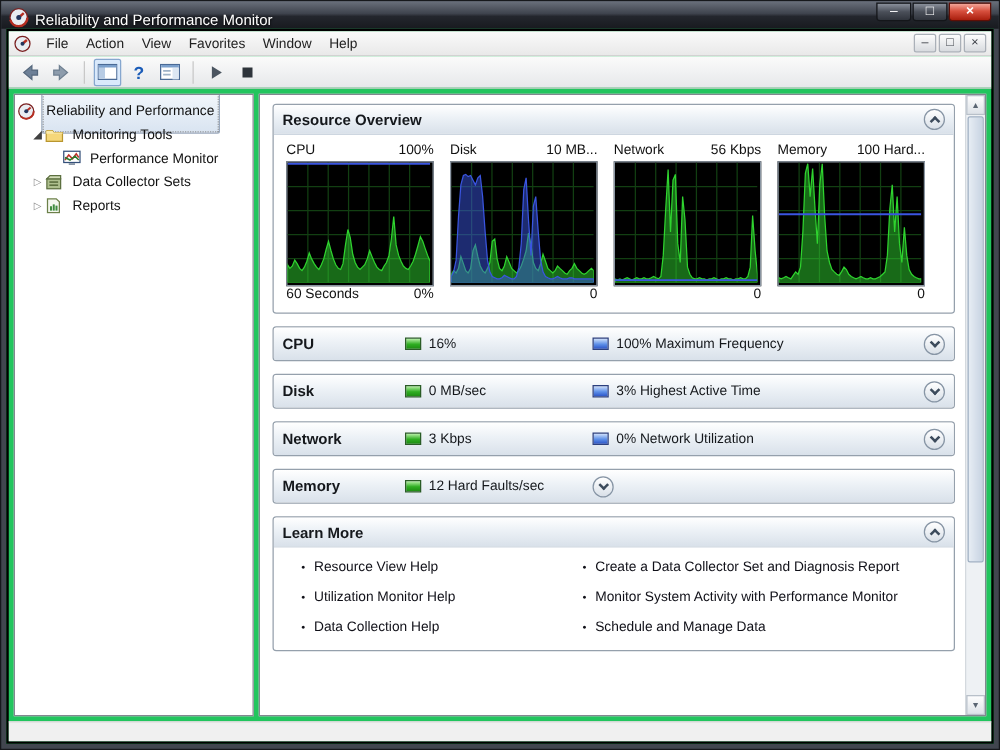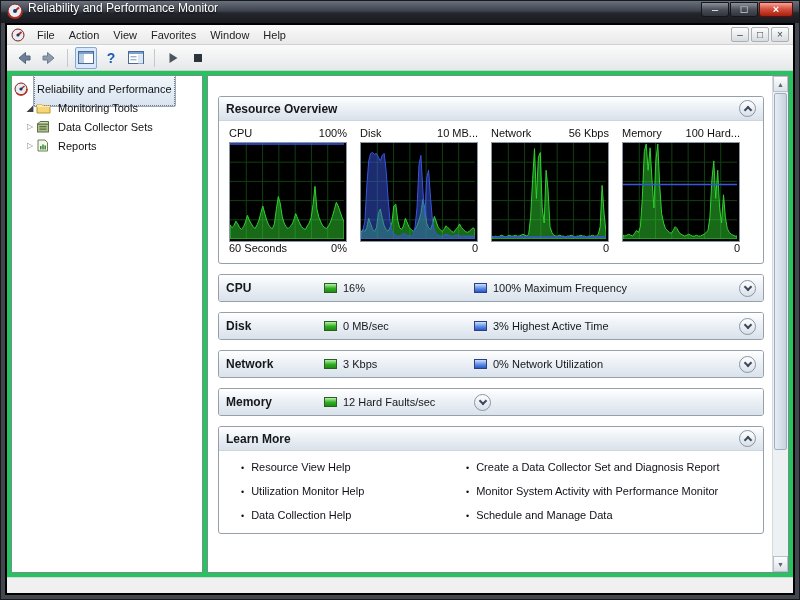--- a/index.html
+++ b/index.html
@@ -1,20 +1,20 @@
 <!DOCTYPE html>
 <html><head>
 <meta charset="utf-8">
 <style>
   * { box-sizing: border-box; margin: 0; padding: 0; }
   body { font-family: "Liberation Sans", "DejaVu Sans", sans-serif; background: #808080; }
   .window { width: 800px; height: 600px; background: #41464f; position: relative; border: 1px solid #16181c; }
 
   
-  .titlebar { height: 22px; display: flex; align-items: flex-start; padding: 0 6px 0 6px;
+  .titlebar { height: 22px; display: flex; align-items: flex-end; padding: 0 6px 0 6px;
     background: linear-gradient(#6a707c, #3e434d 45%, #23262d 55%, #181a1f); color: #fff; }
   .titlebar .title { font-size: 12px; margin-left: 5px; flex: 1; white-space: nowrap;
     text-shadow: 0 1px 2px #000; }
   .caption-buttons { display: flex; gap: 1px; align-self: flex-start; margin-top: 1px; }
   .cap-btn { width: 28px; height: 15px; display: flex; align-items: center; justify-content: center;
     color: #fff; font-size: 11px; line-height: 1; border: 1px solid #14161a; border-radius: 0 0 3px 3px;
     background: linear-gradient(#8b919c, #4a4f59 50%, #30343c); cursor: default; }
   .cap-btn.close { width: 34px; background: linear-gradient(#f2a79b, #d7503e 45%, #a91e0d); border-color: #5e0f06; font-weight: bold; }
 
   
@@ -44,21 +44,21 @@
   .tree-panel { width: 192px; background: #fff; border: 1px solid #828790; padding: 3px 2px; font-size: 11px; overflow: hidden; }
   .trow { display: flex; align-items: center; height: 19px; white-space: nowrap; color: #111; }
   .texp { width: 12px; text-align: center; font-size: 8px; color: #8a8a8a; flex: 0 0 12px; }
   .texp.exp { color: #404040; font-size: 9px; }
   .ticon { width: 16px; height: 14px; flex: 0 0 16px; margin-right: 3px; display: flex; align-items: center; }
   .tlabel { padding: 11px 3px; }
   .tlabel.selected { background: linear-gradient(#f4f8fc, #d9e4f1); border: 1px solid #99a8bd; border-radius: 2px; outline: 1px dotted #7a7a7a; outline-offset: -2px; }
 
   
   .main-panel { flex: 1; background: #fff; border: 1px solid #828790; position: relative; min-width: 0; }
-  .main-content { position: absolute; left: 0; top: 0; right: 16px; bottom: 0; padding: 20px 8px 0 10px; overflow: hidden; }
+  .main-content { position: absolute; left: 0; top: 0; right: 16px; bottom: 0; padding: 7px 8px 0 10px; overflow: hidden; }
 
   .section { border: 1px solid #95a0ac; border-radius: 3px; margin-bottom: 10px; background: #fff; overflow: hidden; }
   .sec-header { height: 24px; display: flex; align-items: center; padding: 0 7px;
     background: linear-gradient(#ffffff, #ecf1f6 45%, #d9e1ea); border-bottom: 1px solid #cdd6e0; }
   .sec-title { font-weight: bold; font-size: 12px; color: #15181c; flex: 1; }
   .chevbtn { width: 17px; height: 17px; border-radius: 50%; border: 1px solid #8795a5; flex: 0 0 17px;
     background: linear-gradient(#ffffff, #d9e0e8); display: flex; align-items: center; justify-content: center; }
   .chev { display: inline-block; width: 6px; height: 6px; border-left: 2px solid #3c4b5c; border-bottom: 2px solid #3c4b5c; }
   .chev.up { transform: rotate(135deg); margin-top: 3px; }
   .chev.down { transform: rotate(-45deg); margin-top: -3px; }
@@ -214,20 +214,31 @@
         </div>
         <div class="trow" style="padding-left:10px">
           <span class="texp exp">◢</span>
           <span class="ticon">
             <svg width="15" height="12">
                 <path d="M1 3 L1 11 L14 11 L14 4 L7 4 L6 2.5 L2 2.5 Z" fill="#f5d77a" stroke="#b9962f"></path>
                 <path d="M1 5 L14 5 L14 4 L7 4 L6 2.5 L2 2.5 L1 3 Z" fill="#fbeaa9"></path>
               </svg>
           </span>
           <span class="tlabel">Monitoring Tools</span>
+        </div>
+        <div class="trow" style="padding-left:36px">
+          <span class="ticon">
+            <svg width="15" height="13">
+                <rect x="1" y="1" width="13" height="9" fill="#fff" stroke="#35507a"></rect>
+                <polyline points="2,8 5,4 8,7 11,3 13,6" fill="none" stroke="#c0302a" stroke-width="1.2"></polyline>
+                <polyline points="2,6 6,8 10,5 13,8" fill="none" stroke="#2b7a2b" stroke-width="1.2"></polyline>
+                <rect x="5" y="10.5" width="5" height="1.5" fill="#8a97a8"></rect>
+              </svg>
+          </span>
+          <span class="tlabel">Performance Monitor</span>
         </div>
         <div class="trow" style="padding-left:10px">
           <span class="texp">▷</span>
           <span class="ticon">
             <svg width="14" height="13">
                 <rect x="1.5" y="4" width="11" height="8" fill="#aebf8e" stroke="#5d7040"></rect>
                 <path d="M1.5 4 L4 1.5 L12.5 1.5 L12.5 4 Z" fill="#d2ddb8" stroke="#5d7040"></path>
                 <rect x="3.5" y="6" width="7" height="1.3" fill="#5d7040"></rect>
                 <rect x="3.5" y="8.5" width="7" height="1.3" fill="#5d7040"></rect>
               </svg>

